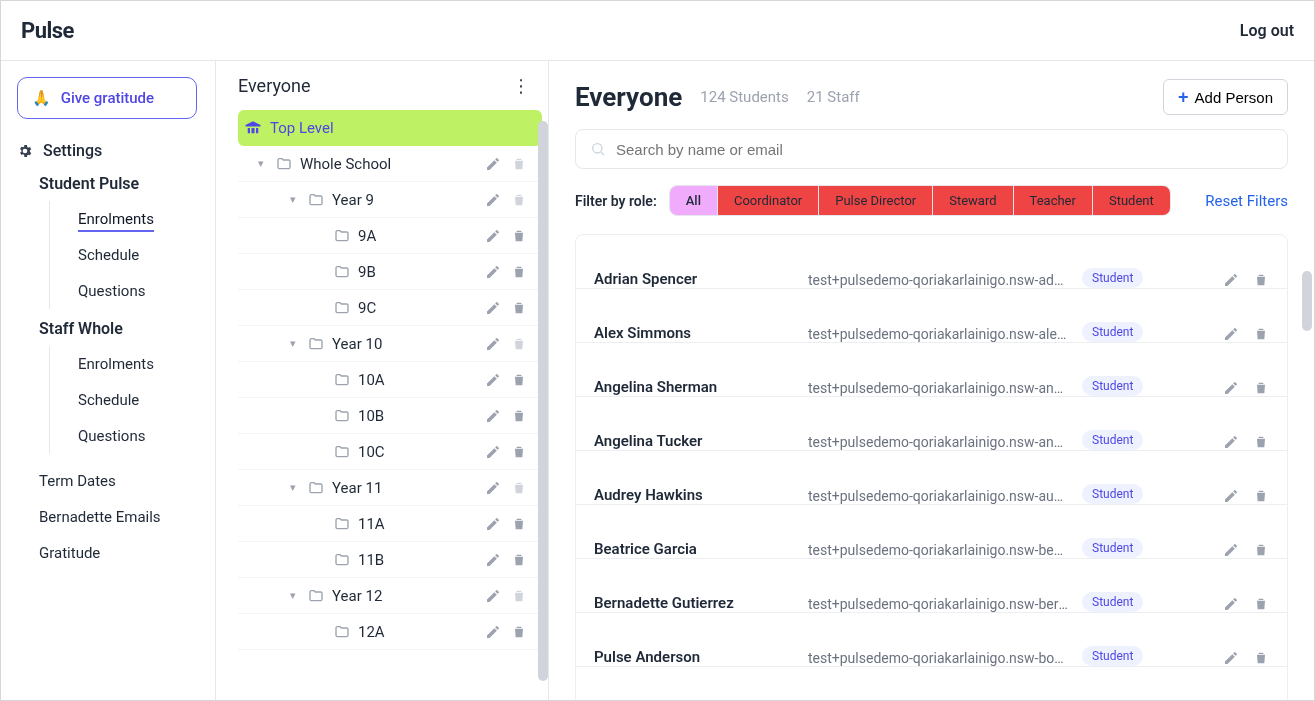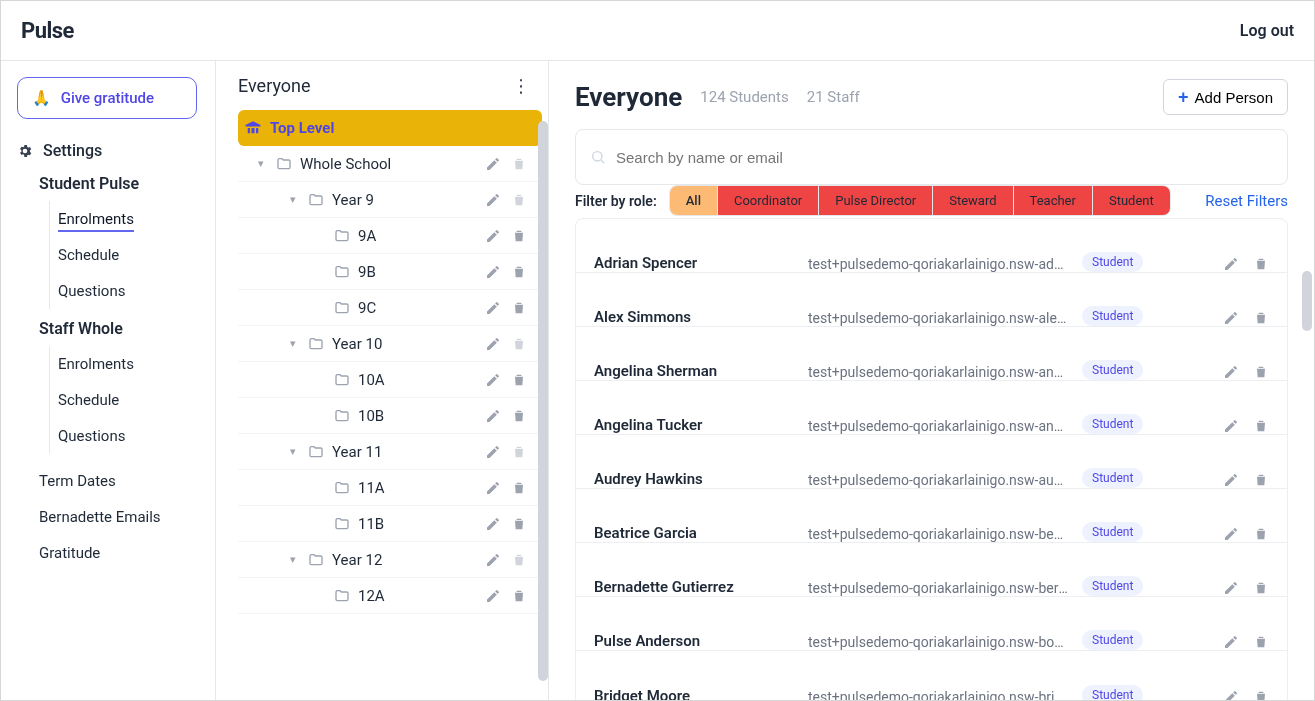--- a/index.html
+++ b/index.html
@@ -72,21 +72,21 @@
     margin: 0 0 14px 4px;
   }
   .nav-section {
     font-weight: 600;
     font-size: 16px;
     margin: 10px 0 8px 26px;
   }
   .nav-sub {
     margin-left: 36px;
     border-left: 1px solid #e5e7eb;
-    padding-left: 8px;
+    padding-left: 28px;
   }
   .nav-item {
     padding: 9px 0;
     cursor: pointer;
     font-size: 15px;
   }
   .nav-item.active span { border-bottom: 2px solid #6366f1; padding-bottom: 2px; color: #111827; }
   .nav-plain {
     margin: 18px 0 0 26px;
     font-size: 15px;
@@ -122,24 +122,24 @@
   .tree-row {
     display: flex;
     align-items: center;
     height: 36px;
     padding-left: 6px;
     padding-right: 14px;
     gap: 8px;
     cursor: pointer;
   }
   .tree-row.toplevel {
-    background: #eab308;
+    background: #bef264;
     color: #4f46e5;
     border-radius: 6px;
-    font-weight: 700;
+    font-weight: 400;
   }
   .tree-row .spacer { flex: 1; }
   .tree-row .edit-ico, .tree-row .trash-ico { color: #9ca3af; width: 18px; text-align:center; }
   .tree-row .trash-ico.disabled { color: #d1d5db; }
   .tree-row.level1 { padding-left: 20px; border-bottom: 1px solid #f3f4f6; }
   .tree-row.level2 { padding-left: 52px; border-bottom: 1px solid #f3f4f6; }
   .tree-row.level3 { padding-left: 96px; border-bottom: 1px solid #f3f4f6; }
   .chevron { color: #9ca3af; font-size: 11px; width: 10px; display:inline-block; }
   .folder-ico { color: #9ca3af; }
   .school-ico svg { fill: #4f46e5; }
@@ -167,46 +167,47 @@
     height: 36px;
     padding: 0 14px;
     display: flex; align-items: center; gap: 6px;
     font-size: 15px; cursor: pointer; background:#fff;
   }
   .add-btn .plus { color: #2563eb; font-size: 18px; font-weight: 600; }
 
   .search {
     border: 1px solid #e5e7eb;
     border-radius: 8px;
-    height: 56px;
+    height: 40px;
     display: flex; align-items: center;
     padding: 0 14px; gap: 10px;
     color: #9ca3af;
+    margin-bottom: 16px;
   }
   .search input {
     border: none; outline: none; flex:1; font-size: 15px;
   }
 
-  .filter-row { display:flex; align-items:center; margin-bottom: 2px; }
+  .filter-row { display:flex; align-items:center; margin-bottom: 18px; }
   .filter-label { font-weight: 600; font-size: 14px; margin-right: 12px; }
   .segmented {
     display: flex;
     border: 1px solid #e5e7eb;
     border-radius: 8px;
     overflow: hidden;
   }
   .seg {
     padding: 7px 16px;
     font-size: 13px;
     border-right: 1px solid #e5e7eb;
     cursor: pointer;
     background:#ef4444;
   }
   .seg:last-child { border-right: none; }
-  .seg.active { background: #fdba74; font-weight: 500; }
+  .seg.active { background: #f0abfc; font-weight: 500; }
   .reset {
     margin-left: auto; color: #2563eb; cursor: pointer; font-size: 15px;
   }
 
   .plist {
     border: 1px solid #eceef1;
     border-radius: 8px;
     overflow: hidden;
   }
   .prow {
@@ -432,20 +433,39 @@
             </svg>
           </span>
       </div>
       <div class="tree-row level3">
         <span class="icon folder-ico">
             <svg viewBox="0 0 24 24" fill="none" stroke="#9ca3af" stroke-width="2">
               <path d="M3 6a2 2 0 0 1 2-2h4l2 2h8a2 2 0 0 1 2 2v9a2 2 0 0 1-2 2H5a2 2 0 0 1-2-2V6Z"></path>
             </svg>
           </span>
         <span>10B</span>
+          <span class="spacer"></span>
+        <span class="edit-ico icon pencil">
+            <svg viewBox="0 0 24 24" fill="#9ca3af">
+              <path d="m3 17.25 11-11 3.75 3.75-11 11H3v-3.75ZM20.7 7l-1.8 1.8-3.7-3.7L17 3.3a1 1 0 0 1 1.4 0l2.3 2.3a1 1 0 0 1 0 1.4Z"></path>
+            </svg>
+          </span>
+        <span class="trash-ico icon trash">
+            <svg viewBox="0 0 24 24" fill="#9ca3af">
+              <path d="M6 7h12l-1 13H7L6 7Zm3-3h6l1 2H8l1-2Z"></path>
+            </svg>
+          </span>
+      </div>
+      <div class="tree-row level3">
+        <span class="icon folder-ico">
+            <svg viewBox="0 0 24 24" fill="none" stroke="#9ca3af" stroke-width="2">
+              <path d="M3 6a2 2 0 0 1 2-2h4l2 2h8a2 2 0 0 1 2 2v9a2 2 0 0 1-2 2H5a2 2 0 0 1-2-2V6Z"></path>
+            </svg>
+          </span>
+        <span>10C</span>
           <span class="spacer"></span>
         <span class="edit-ico icon pencil">
             <svg viewBox="0 0 24 24" fill="#9ca3af">
               <path d="m3 17.25 11-11 3.75 3.75-11 11H3v-3.75ZM20.7 7l-1.8 1.8-3.7-3.7L17 3.3a1 1 0 0 1 1.4 0l2.3 2.3a1 1 0 0 1 0 1.4Z"></path>
             </svg>
           </span>
         <span class="trash-ico icon trash">
             <svg viewBox="0 0 24 24" fill="#9ca3af">
               <path d="M6 7h12l-1 13H7L6 7Zm3-3h6l1 2H8l1-2Z"></path>
             </svg>

